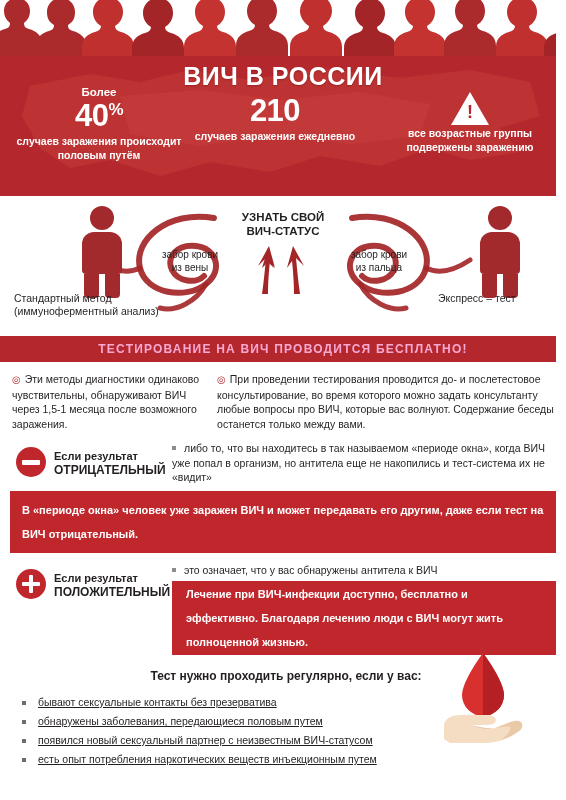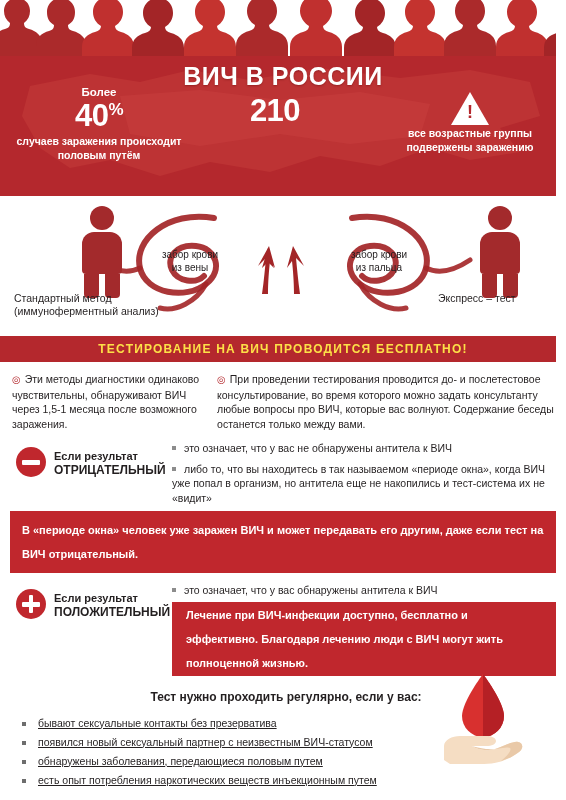--- a/index.html
+++ b/index.html
@@ -44,21 +44,21 @@
   .p-legs{width:40px;height:24px;margin:0 auto;position:relative;}
   .p-legs:before,.p-legs:after{content:"";position:absolute;top:0;width:15px;height:24px;background:#a32a2c;border-radius:0 0 4px 4px;}
   .p-legs:before{left:2px;} .p-legs:after{right:2px;}
 
   .lbl{position:absolute;font-size:10.5px;line-height:13px;color:#231f20;}
   .lbl-center{position:absolute;text-align:center;font-weight:bold;font-size:11.5px;line-height:14px;color:#231f20;}
   .circ-lbl{position:absolute;text-align:center;font-size:10px;line-height:13px;color:#231f20;}
 
   
   .free-band{position:relative;width:566px;height:26px;background:#b4282d;display:flex;align-items:center;justify-content:center;}
-  .free-band span{color:#fde047;font-size:12px;font-weight:bold;letter-spacing:1.2px;}
+  .free-band span{color:#f9a8d4;font-size:12px;font-weight:bold;letter-spacing:1.2px;}
 
   
   .cols{position:relative;display:flex;padding:10px 12px 4px 12px;box-sizing:border-box;width:566px;}
   .col{font-size:10.5px;line-height:14.5px;color:#231f20;}
   .col-a{width:200px;padding-right:8px;}
   .col-b{width:342px;}
   .obullet{color:#b4282d;font-weight:bold;font-size:10px;margin-right:4px;}
 
   
   .result{position:relative;display:flex;padding:0 10px;box-sizing:border-box;width:566px;}
@@ -140,20 +140,21 @@
       <div class="hdr-title">ВИЧ В РОССИИ</div>
 
       <div class="stat stat-a">
         <div class="small">Более</div>
         <div class="big"><span>40</span><sup>%</sup></div>
         <div class="cap">случаев заражения происходит половым путём</div>
       </div>
 
       <div class="stat stat-b">
         <div class="big">210</div>
+        <div class="cap">случаев заражения ежедневно</div>
       </div>
 
       <div class="stat stat-c">
         <div class="warn-tri"></div>
         <div class="cap">все возрастные группы подвержены заражению</div>
       </div>
     </div>
   </div>
 
   <div class="diagram">
@@ -179,20 +180,24 @@
       <div class="p-body"></div>
       <div class="p-legs"></div>
     </div>
 
     <div class="person" style="left:480px;top:10px;">
       <div class="p-head"></div>
       <div class="p-body"></div>
       <div class="p-legs"></div>
     </div>
 
+    <div class="lbl-center" style="left:228px;top:14px;width:110px;">
+      <div>УЗНАТЬ СВОЙ</div>
+      <div>ВИЧ-СТАТУС</div>
+    </div>
 
     <div class="circ-lbl" style="left:148px;top:52px;width:84px;">
       <div>забор крови</div>
       <div>из вены</div>
     </div>
 
     <div class="circ-lbl" style="left:336px;top:52px;width:86px;">
       <div>забор крови</div>
       <div>из пальца</div>
     </div>
@@ -220,23 +225,20 @@
 
   <div class="result" style="margin-top:6px;">
     <div class="res-icon minus">
       <div class="bar-h"></div>
     </div>
     <div class="res-title">
       <div>Если результат</div>
       <div class="l2">ОТРИЦАТЕЛЬНЫЙ</div>
     </div>
     <div class="res-body">
-      <div style="margin-bottom:6px;">
-        <span class="sq"></span><span>это означает, что у вас не обнаружены антитела к ВИЧ</span>
-      </div>
       <div>
         <span class="sq"></span><span>либо то, что вы находитесь в так называемом «периоде окна», когда ВИЧ уже попал в организм, но антитела еще не накопились и тест-система их не «видит»</span>
       </div>
     </div>
   </div>
 
   <div class="redbox redbox-wide">
     <span>В «периоде окна» человек уже заражен ВИЧ и может передавать его другим, даже если тест на ВИЧ отрицательный.</span>
   </div>
 
@@ -256,22 +258,22 @@
       <div class="redbox redbox-pos">
         <span>Лечение при ВИЧ-инфекции доступно, бесплатно и эффективно. Благодаря лечению люди с ВИЧ могут жить полноценной жизнью.</span>
       </div>
     </div>
   </div>
 
   <div class="foot">
     <div class="foot-title">Тест нужно проходить регулярно, если у вас:</div>
     <ul class="foot-list">
       <li>бывают сексуальные контакты без презерватива</li>
+      <li>обнаружены заболевания, передающиеся половым путем</li>
       <li>появился новый сексуальный партнер с неизвестным ВИЧ-статусом</li>
-      <li>обнаружены заболевания, передающиеся половым путем</li>
       <li>есть опыт потребления наркотических веществ инъекционным путем</li>
     </ul>
 
     <svg class="blood" viewBox="0 0 86 92">
       <path d="M43 2 C43 2 22 30 22 44 a21 21 0 0 0 42 0 C64 30 43 2 43 2 Z" fill="#d8302f"></path>
       <path d="M43 2 C43 2 64 30 64 44 a21 21 0 0 1 -21 21 Z" fill="#b52025"></path>
       <path d="M4 88 L4 74 C4 68 12 64 20 64 L46 64 C52 64 56 66 56 69 C56 72 52 74 46 74 L32 74 C38 78 48 80 58 76 C66 73 74 69 78 70 C83 71 84 76 79 80 C70 87 58 92 44 92 L10 92 Z" fill="#f5ddc3"></path>
       <path d="M32 74 C38 78 48 80 58 76 C66 73 74 69 78 70 C83 71 84 76 79 80 C74 84 68 87 61 89 C68 83 72 78 70 76 C68 74 58 78 46 77 C40 76 35 75 32 74 Z" fill="#e9c9a8"></path>
     </svg>
   </div>

